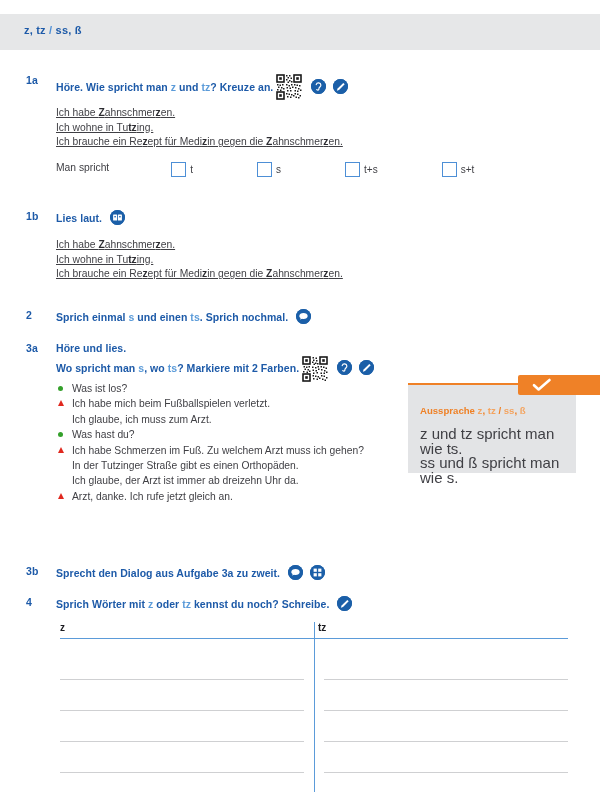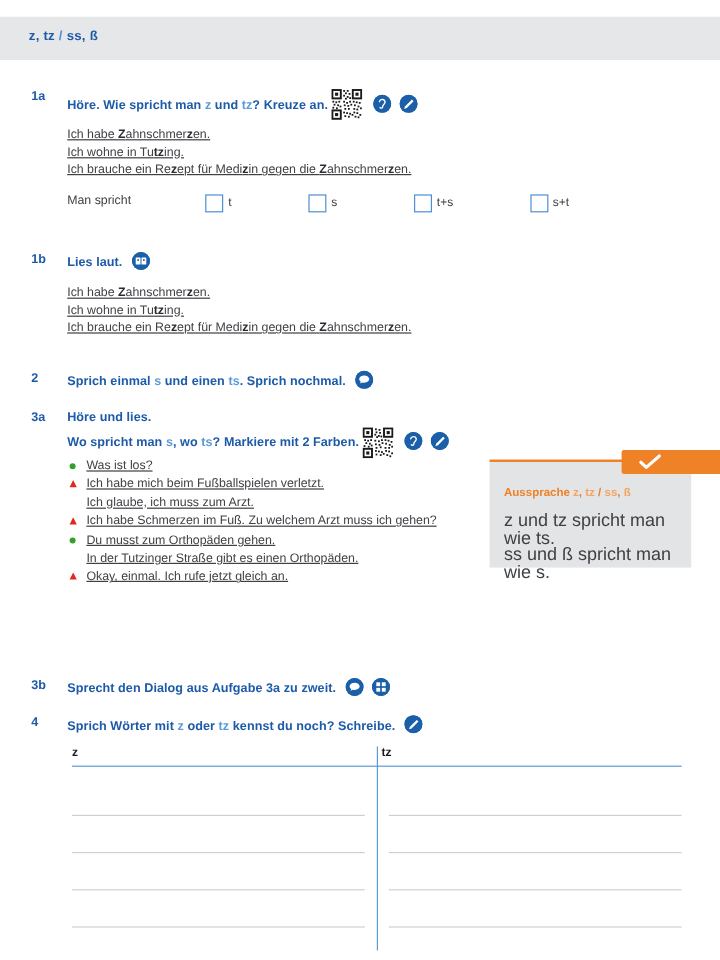--- a/index.html
+++ b/index.html
@@ -399,28 +399,29 @@
       </svg>
     </span>
     <span class="ic-circle" style="margin-left:4px;">
       <svg width="15" height="15" viewBox="0 0 15 15">
         <circle cx="7.5" cy="7.5" r="7.5" fill="#1b5fa8"></circle>
         <path d="M10.3 3.9 4.6 9.6l-.8 2.2 2.2-.8 5.7-5.7z" fill="#fff"></path>
       </svg>
     </span>
   </div>
 
-  <div class="dialog" style="top:381px;text-decoration:underline;">
+  <div class="dialog" style="top:381px;">
     <div class="dline"><span class="mk dot"></span><span>Was ist los?</span></div>
     <div class="dline"><span class="mk tri"></span><span>Ich habe mich beim Fußballspielen verletzt.</span></div>
     <div class="dline cont"><span>Ich glaube, ich muss zum Arzt.</span></div>
+    <div class="dline"><span class="mk dot"></span><span>Was hast du?</span></div>
     <div class="dline"><span class="mk tri"></span><span>Ich habe Schmerzen im Fuß. Zu welchem Arzt muss ich gehen?</span></div>
-    <div class="dline"><span class="mk dot"></span><span>Du musst zum Orthopäden gehen.</span></div>
     <div class="dline cont"><span>In der Tutzinger Straße gibt es einen Orthopäden.</span></div>
-    <div class="dline"><span class="mk tri"></span><span>Okay, einmal. Ich rufe jetzt gleich an.</span></div>
+    <div class="dline cont"><span>Ich glaube, der Arzt ist immer ab dreizehn Uhr da.</span></div>
+    <div class="dline"><span class="mk tri"></span><span>Arzt, danke. Ich rufe jetzt gleich an.</span></div>
   </div>
 </div>
 
 <div class="infobox">
   <div class="infotab">
     <svg width="20" height="14" viewBox="0 0 20 14">
       <path d="M2 7.2 6.6 11.5 17.5 2" fill="none" stroke="#fff" stroke-width="2.6" stroke-linecap="round" stroke-linejoin="round"></path>
     </svg>
   </div>
   <div class="info-title">

